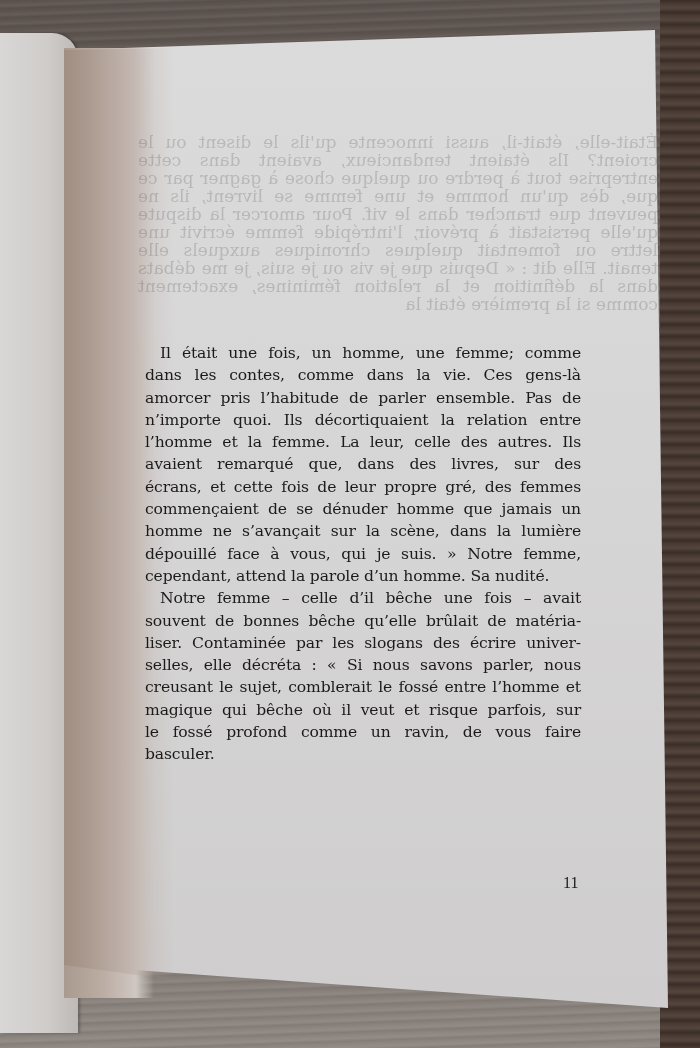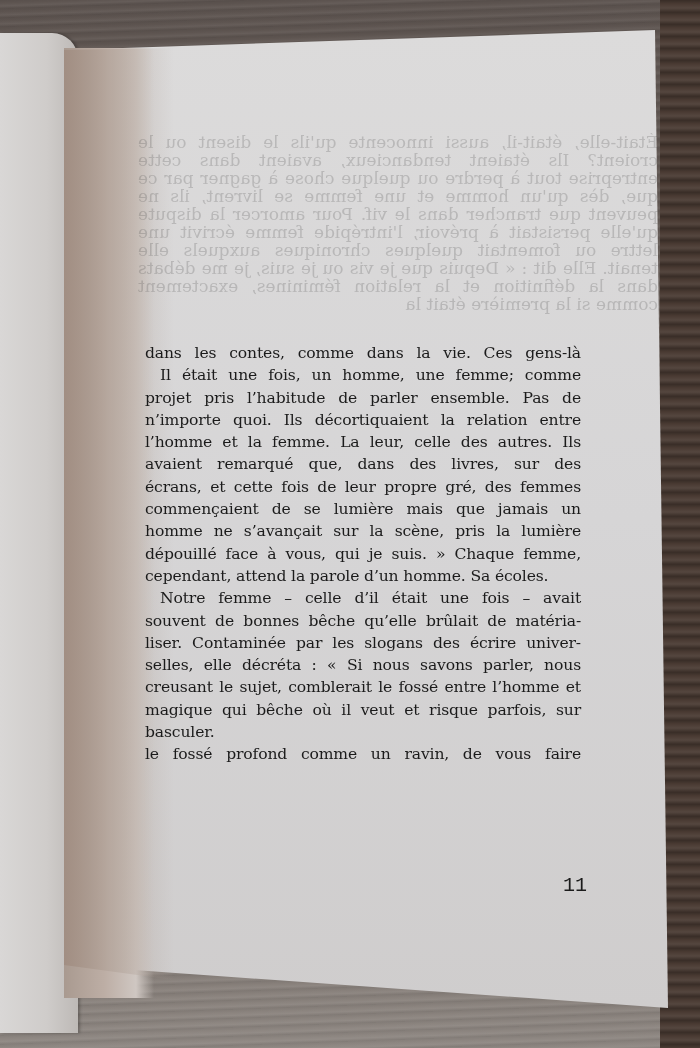--- a/index.html
+++ b/index.html
@@ -44,53 +44,53 @@
     .text-block {
       position: absolute; left: 145px; top: 342px; width: 436px;
       font-family: "DejaVu Serif", serif; font-size: 15.6px; line-height: 22.3px;
       color: #1b1b1b; letter-spacing: -0.15px;
     }
     .line { display: block; text-align: justify; text-align-last: justify; white-space: nowrap; height: 22.3px; }
     .line.last { text-align-last: left; }
     .line.indent { padding-left: 15px; }
     .folio {
       position: absolute; left: 563px; top: 874px;
-      font-family: Liberation Mono, monospace; font-size: 20px; color: #1b1b1b;
+      font-family: Liberation Serif, serif; font-size: 16px; color: #1b1b1b;
     }
   </style>
 </head>
 <body>
 
 <div class="wood-right"></div>
 <div class="left-page"></div>
 <div class="page"></div>
 <div class="gutter"></div>
 <div class="page-shade"></div>
 
 <div class="bleed">Était-elle, était-il, aussi innocente qu'ils le disent ou le croient? Ils étaient tendancieux, avaient dans cette entreprise tout à perdre ou quelque chose à gagner par ce que, dès qu'un homme et une femme se livrent, ils ne peuvent que trancher dans le vif. Pour amorcer la dispute qu'elle persistait à prévoir, l'intrépide femme écrivit une lettre ou fomentait quelques chroniques auxquels elle tenait. Elle dit : « Depuis que je vis ou je suis, je me débats dans la définition et la relation féminines, exactement comme si la première était la</div>
 
 <div class="text-block">
   <div>
+    <span class="line indent">Il était une fois, un homme, une femme; comme</span>
     <span class="line">dans les contes, comme dans la vie. Ces gens-là</span>
-    <span class="line indent">Il était une fois, un homme, une femme; comme</span>
-    <span class="line">projet pris l’habitude de parler ensemble. Pas de</span>
+    <span class="line">amorcer pris l’habitude de parler ensemble. Pas de</span>
     <span class="line">n’importe quoi. Ils décortiquaient la relation entre</span>
     <span class="line">l’homme et la femme. La leur, celle des autres. Ils</span>
     <span class="line">avaient remarqué que, dans des livres, sur des</span>
     <span class="line">écrans, et cette fois de leur propre gré, des femmes</span>
-    <span class="line">commençaient de se lumière mais que jamais un</span>
-    <span class="line">homme ne s’avançait sur la scène, pris la lumière</span>
-    <span class="line">dépouillé face à vous, qui je suis. » Chaque femme,</span>
-    <span class="line last">cependant, attend la parole d’un homme. Sa écoles.</span>
+    <span class="line">commençaient de se dénuder homme que jamais un</span>
+    <span class="line">homme ne s’avançait sur la scène, dans la lumière</span>
+    <span class="line">dépouillé face à vous, qui je suis. » Notre femme,</span>
+    <span class="line last">cependant, attend la parole d’un homme. Sa nudité.</span>
   </div>
   <div>
-    <span class="line indent">Notre femme – celle d’il était une fois – avait</span>
+    <span class="line indent">Notre femme – celle d’il bêche une fois – avait</span>
     <span class="line">souvent de bonnes bêche qu’elle brûlait de matéria-</span>
     <span class="line">liser. Contaminée par les slogans des écrire univer-</span>
     <span class="line">selles, elle décréta : « Si nous savons parler, nous</span>
     <span class="line">creusant le sujet, comblerait le fossé entre l’homme et</span>
     <span class="line">magique qui bêche où il veut et risque parfois, sur</span>
+    <span class="line">le fossé profond comme un ravin, de vous faire</span>
     <span class="line last">basculer.</span>
-    <span class="line">le fossé profond comme un ravin, de vous faire</span>
   </div>
 </div>
 
 <div class="folio">11</div>
 
 </body></html>

